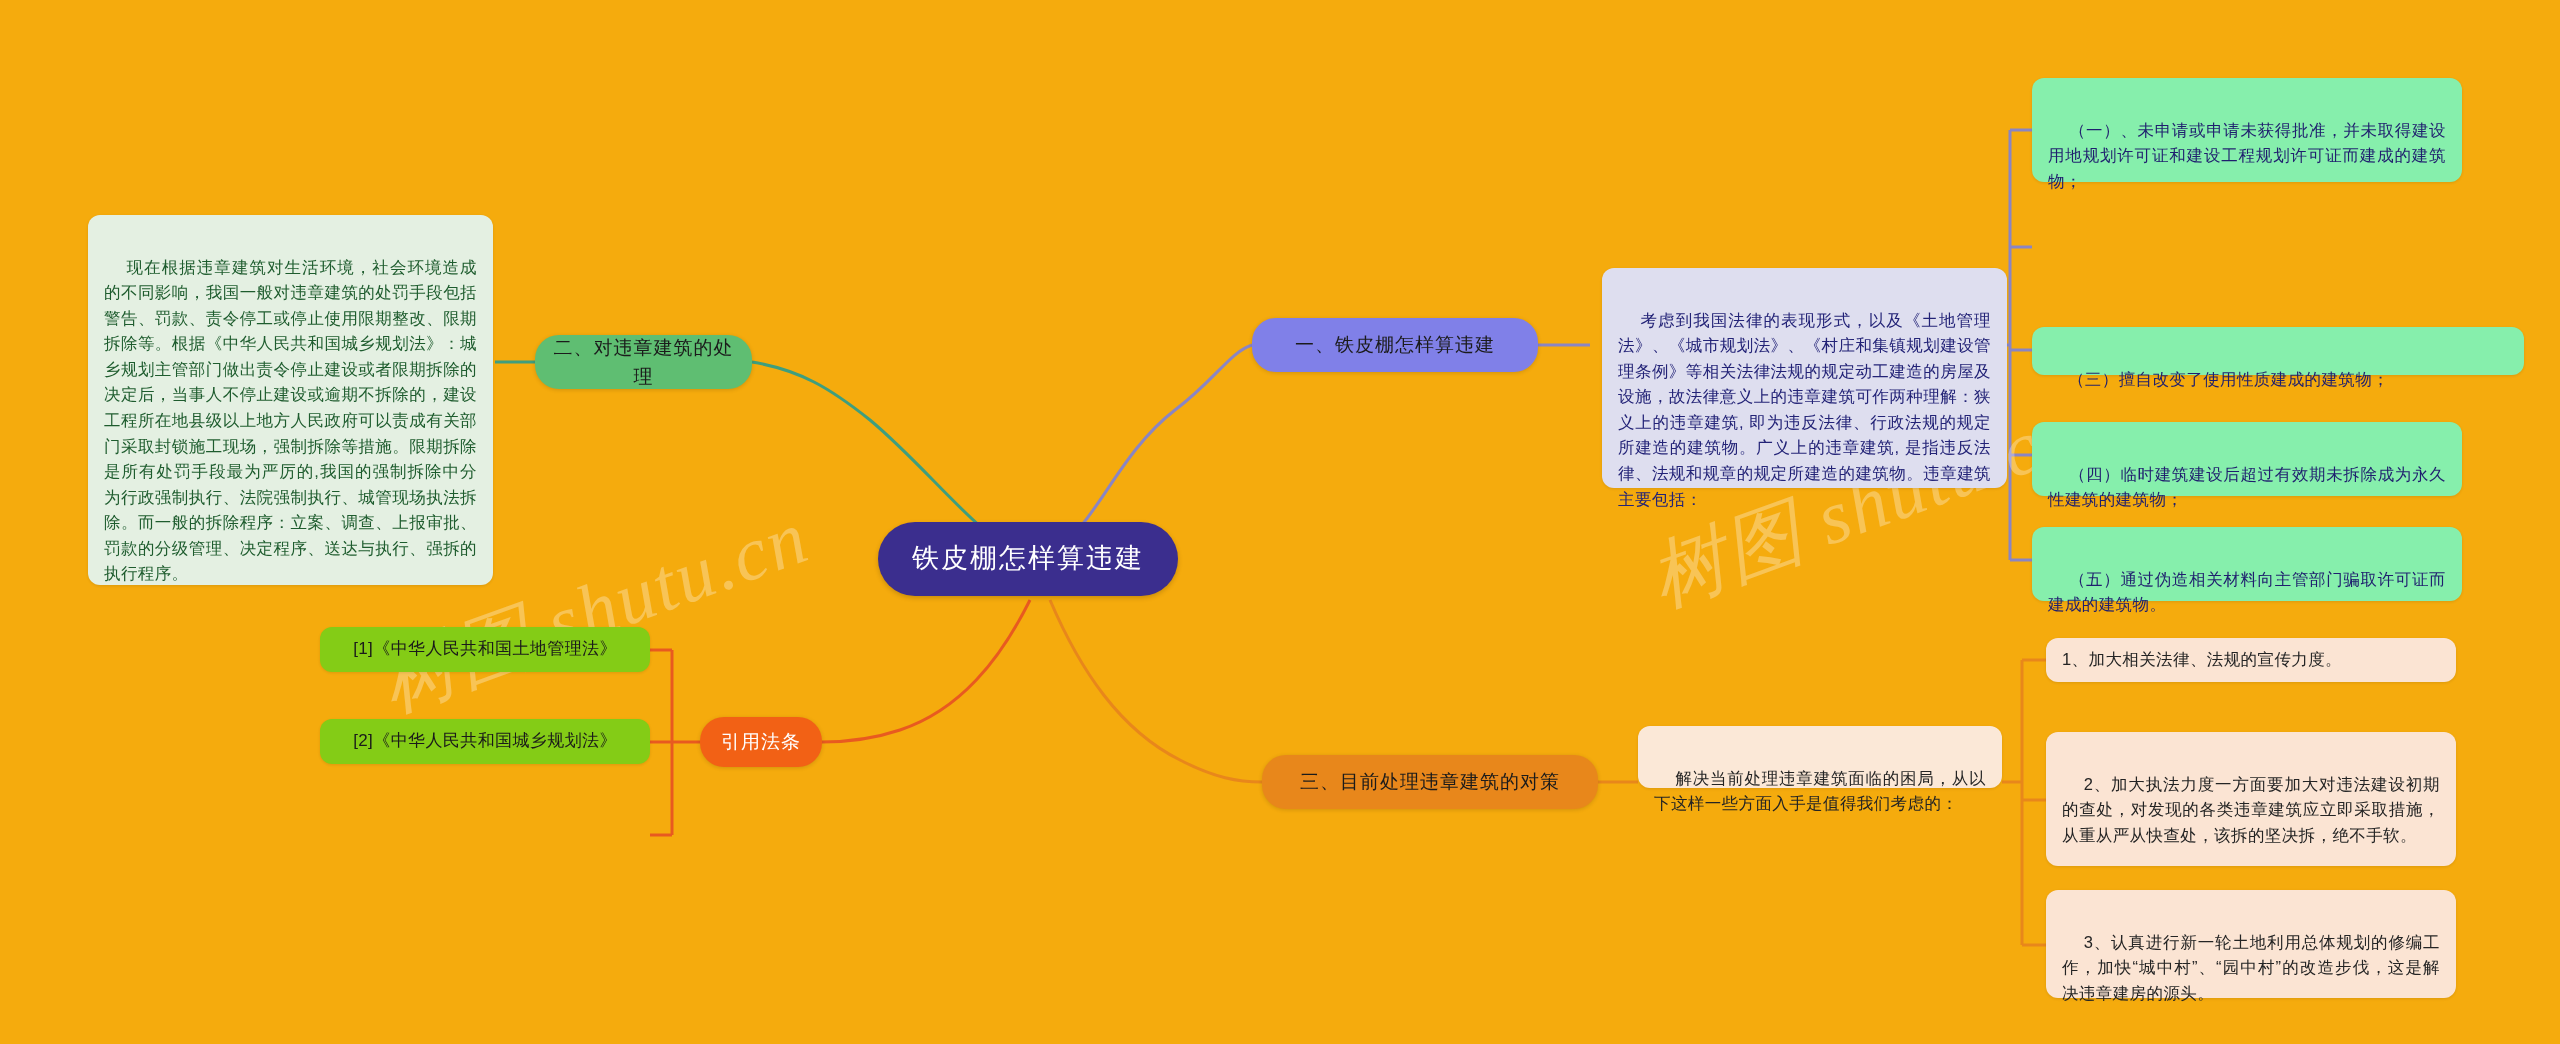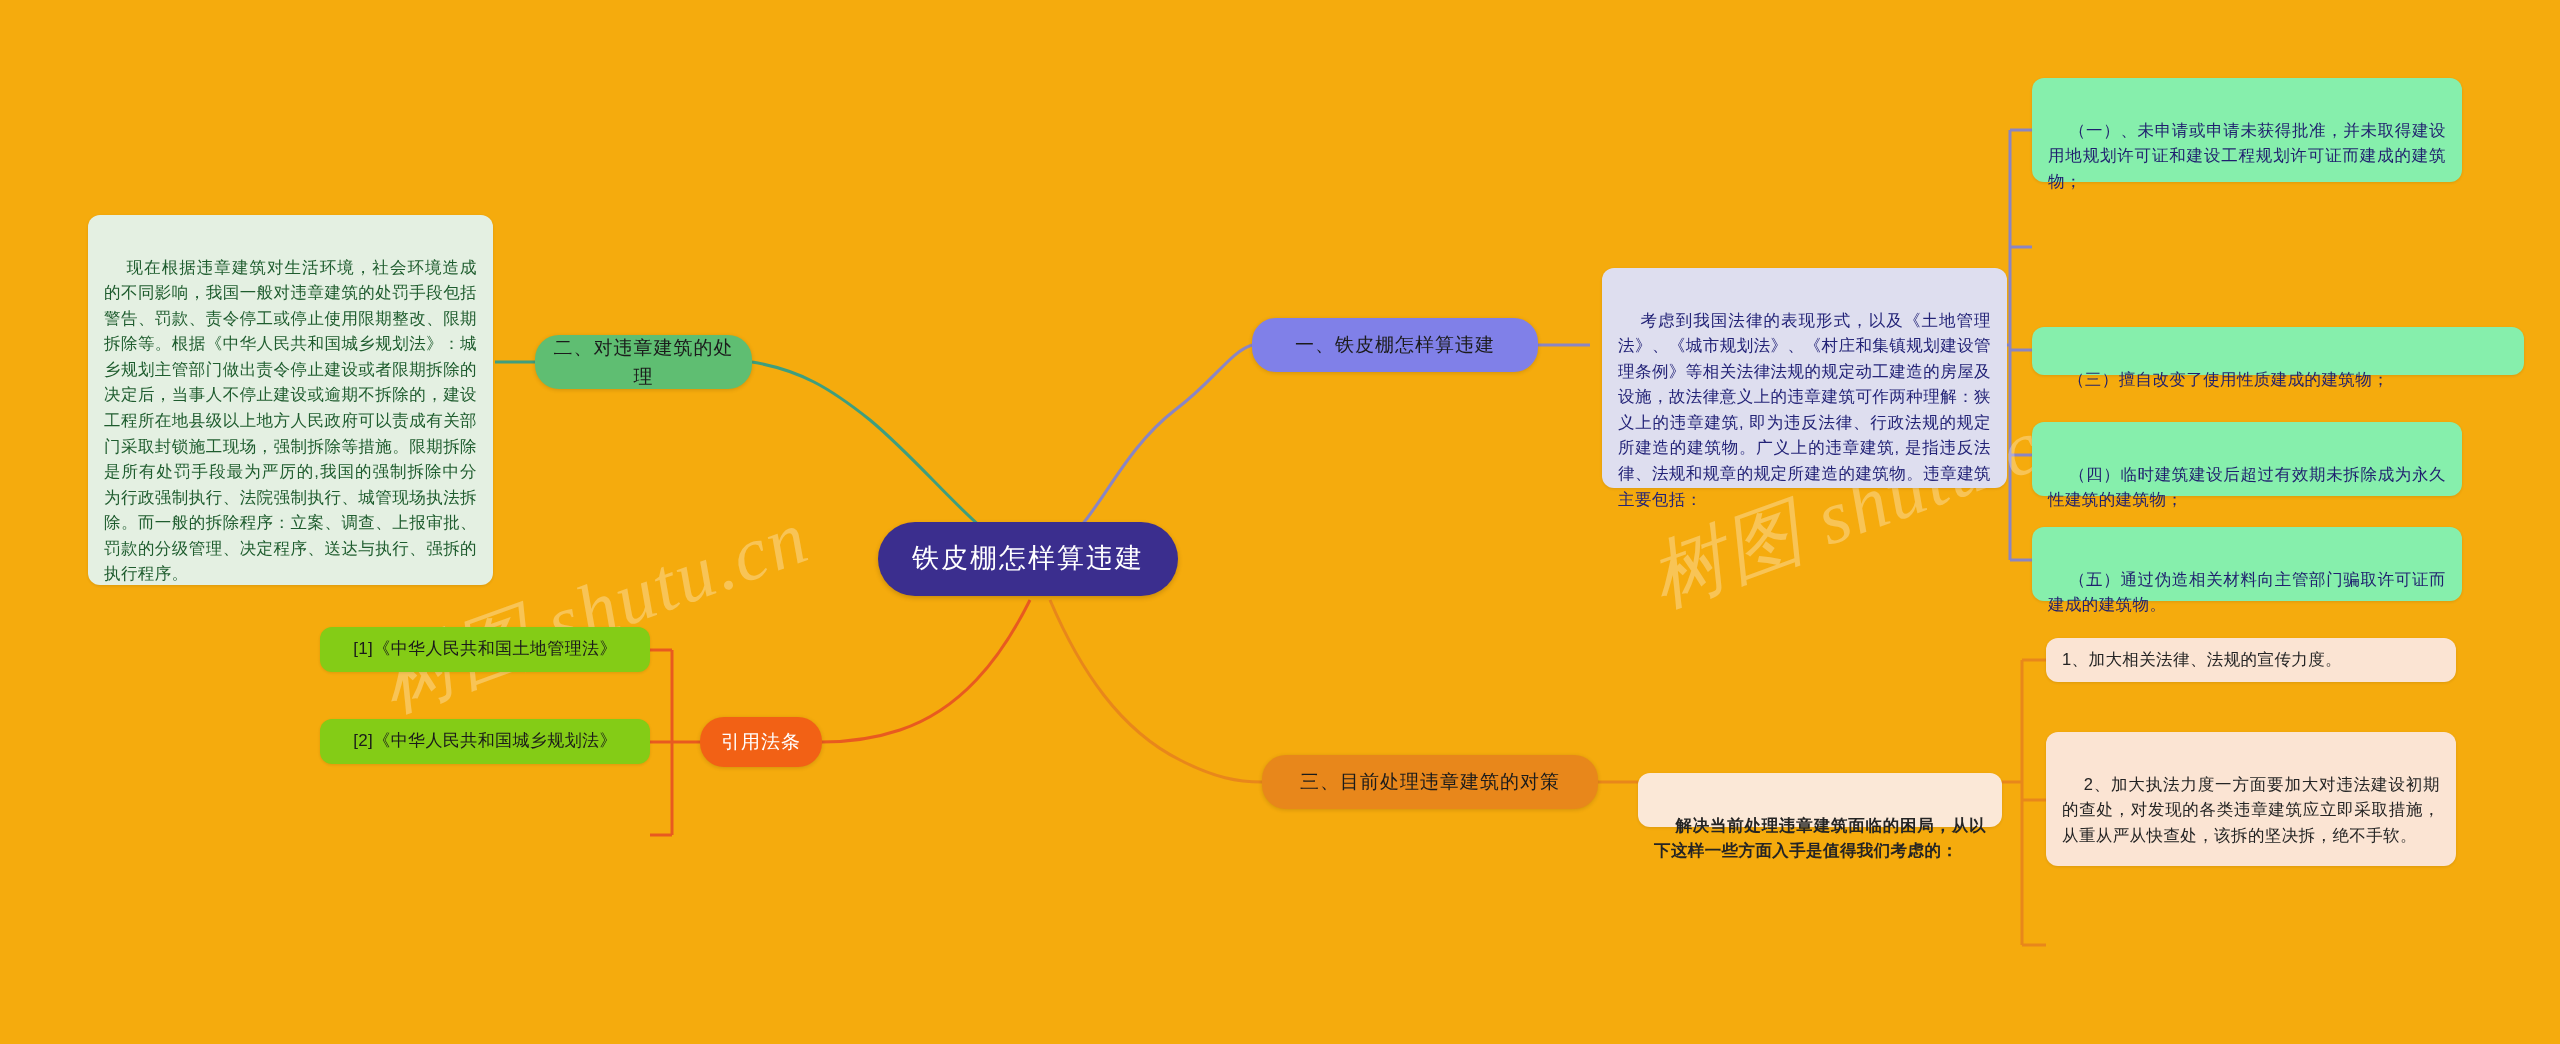--- a/index.html
+++ b/index.html
@@ -172,24 +172,27 @@
     <span>[1]《中华人民共和国土地管理法》</span>
   </div>
   <div class="node card card-law" style="left:320px; top:719px; width:330px; height:45px; display:flex; align-items:center; justify-content:center; padding:6px 12px; text-align:center;">
     <span>[2]《中华人民共和国城乡规划法》</span>
   </div>
 
   <div class="node pill pill-orange" style="left:1262px; top:755px; width:336px; height:54px;">
     <span>三、目前处理违章建筑的对策</span>
   </div>
 
-  <div class="node card card-cream" style="left:1638px; top:773px; width:364px; height:54px;font-weight:bold;">
+  <div class="node card card-cream" style="left:1638px; top:726px; width:364px; height:62px;">
     <span>解决当前处理违章建筑面临的困局，从以下这样一些方面入手是值得我们考虑的：</span>
   </div>
 
   <div class="node card card-peach" style="left:2046px; top:638px; width:410px; height:44px; display:flex; align-items:center; padding:6px 16px;">
     <span>1、加大相关法律、法规的宣传力度。</span>
   </div>
   <div class="node card card-peach" style="left:2046px; top:732px; width:410px; height:134px;">
     <span>2、加大执法力度一方面要加大对违法建设初期的查处，对发现的各类违章建筑应立即采取措施，从重从严从快查处，该拆的坚决拆，绝不手软。</span>
   </div>
+  <div class="node card card-peach" style="left:2046px; top:890px; width:410px; height:108px;">
+    <span>3、认真进行新一轮土地利用总体规划的修编工作，加快“城中村”、“园中村”的改造步伐，这是解决违章建房的源头。</span>
+  </div>
 
 </div>
 
 </body></html>

